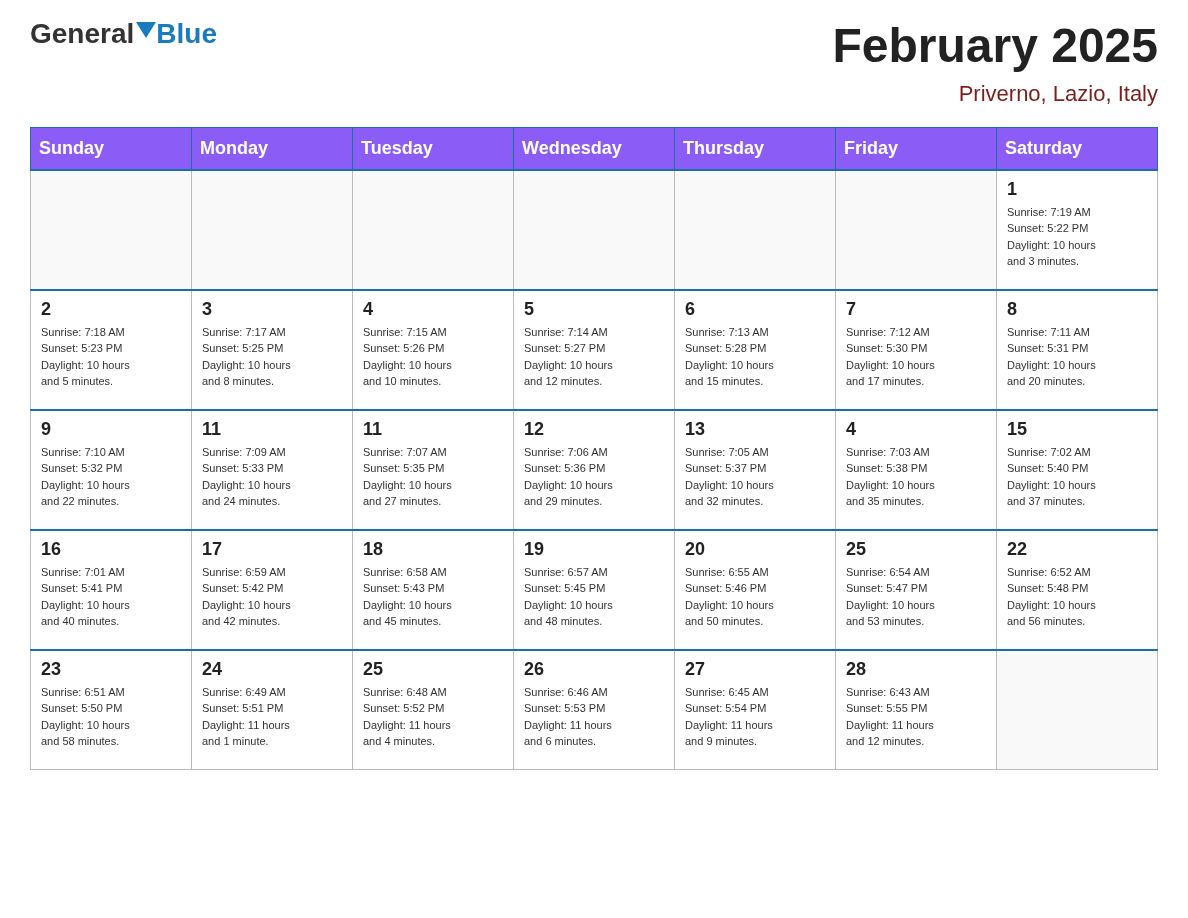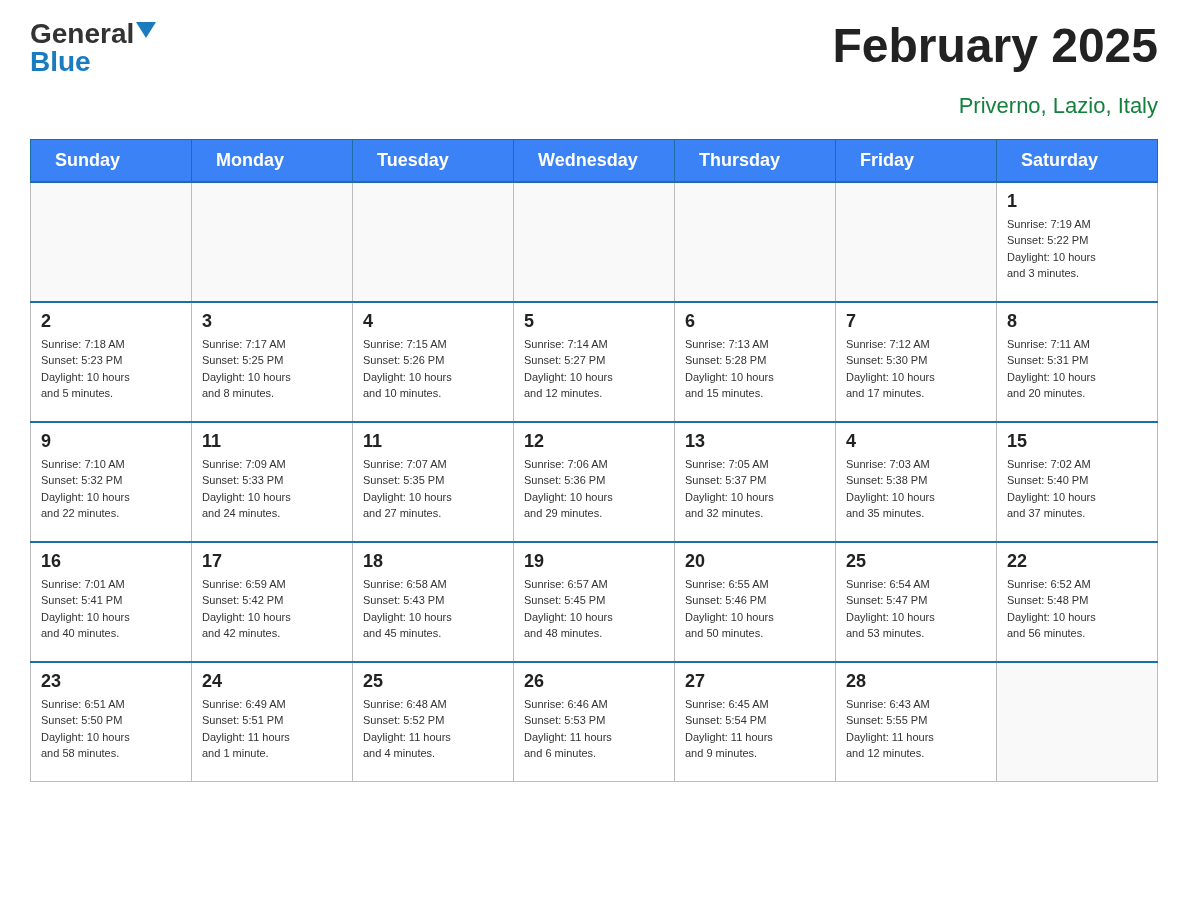--- a/index.html
+++ b/index.html
@@ -11,21 +11,20 @@
       padding: 20px 30px;
     }
     .header {
       display: flex;
       justify-content: space-between;
       align-items: flex-start;
       margin-bottom: 20px;
     }
     .logo {
       display: flex;
-      flex-direction: column;
       align-items: flex-start;
     }
     .logo-general {
       font-size: 28px;
       font-weight: bold;
       color: #333;
     }
     .logo-blue {
       font-size: 28px;
       font-weight: bold;
@@ -52,34 +51,34 @@
       text-align: right;
     }
     .month-title {
       font-size: 48px;
       font-weight: bold;
       color: #222;
       line-height: 1.1;
     }
     .location {
       font-size: 22px;
-      color: #15803d;
-      margin-top: 20px;
+      color: #7f1d1d;
+      margin-top: 8px;
     }
     .calendar {
       width: 100%;
       border-collapse: collapse;
       border: 1px solid #999;
     }
     .calendar th {
-      background: #3b82f6;
+      background: #8b5cf6;
       color: #fff;
       font-size: 18px;
       font-weight: bold;
-      padding: 10px 24px;
+      padding: 10px 8px;
       text-align: left;
       border: 1px solid #1a6fa8;
     }
     .calendar td {
       vertical-align: top;
       border: 1px solid #bbb;
       padding: 8px 10px;
       width: calc(100% / 7);
       height: 120px;
     }

